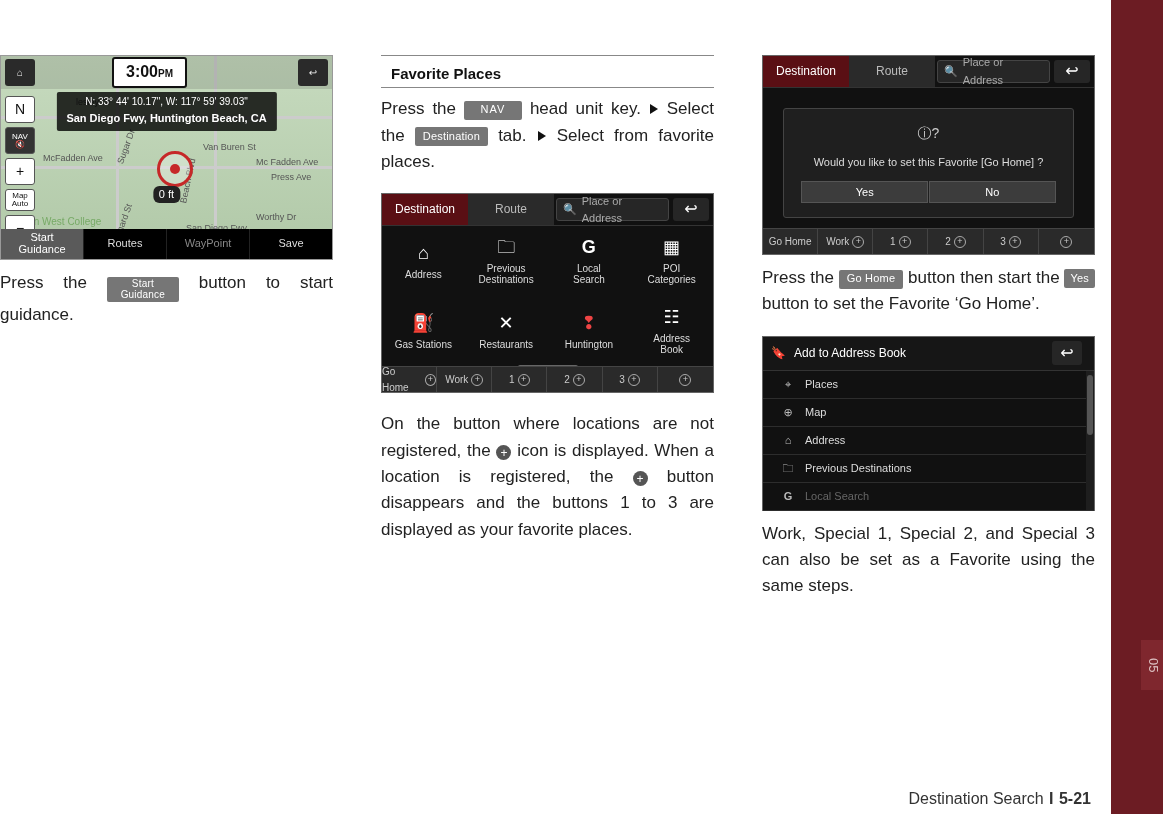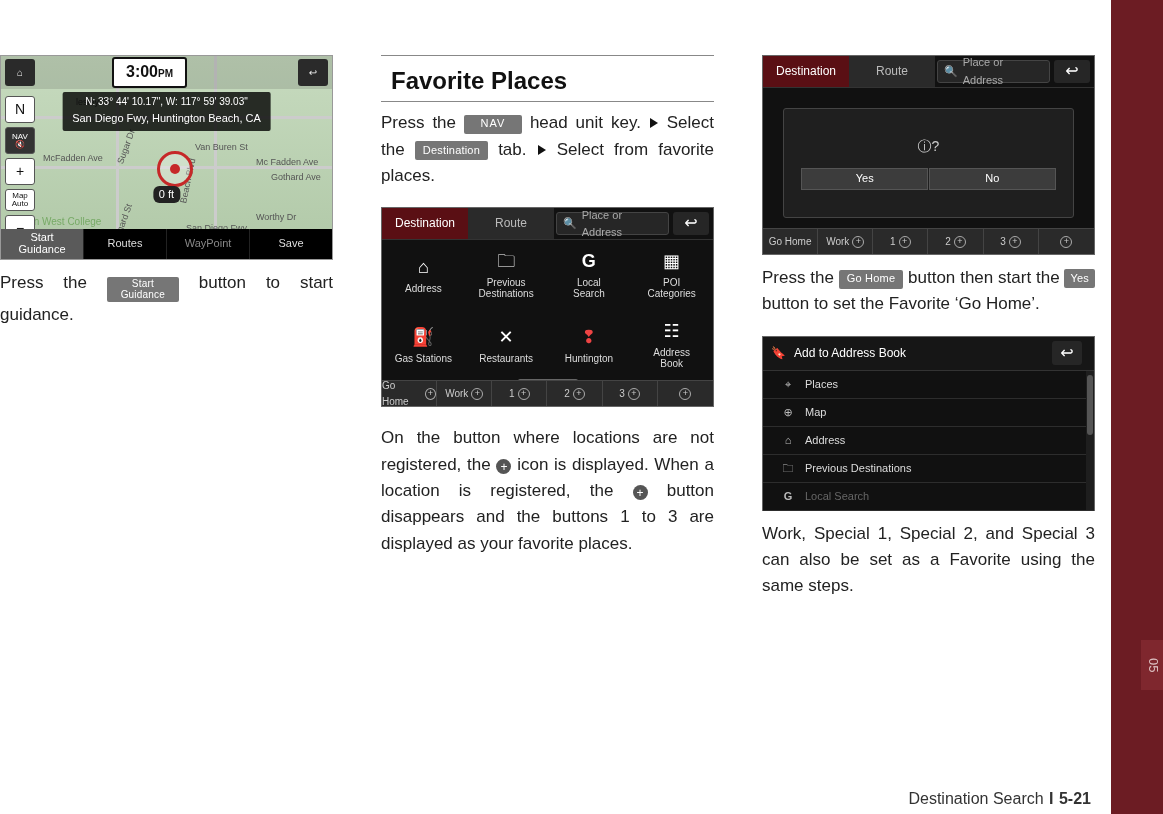--- a/index.html
+++ b/index.html
@@ -24,21 +24,21 @@
     font-size: 17px;
     line-height: 1.55;
     color: #222;
   }
   .col1 { margin-left: 0; }
   .section-rule-top {
     border-top: 1px solid #888;
     height: 5px;
   }
   .section-title {
-    font-size: 24px;
+    font-size: 15px;
     font-weight: bold;
     color: #111;
     padding: 2px 0 2px 10px;
     border-bottom: 1px solid #888;
     margin-bottom: 8px;
   }
   .body-text {
     text-align: justify;
     margin-bottom: 18px;
   }
@@ -125,21 +125,21 @@
   .mt-fill { flex:1;text-decoration:underline; }
   .mt-clock {
     background:#fff; color:#111; font-weight:bold; font-size:16px;
     padding:1px 12px; border-radius:3px; border:2px solid #111;
   }
   .map-gps {
     position:absolute; top:36px; left:50%; transform:translateX(-50%);
     background: rgba(0,0,0,.8); color:#fff; padding:2px 10px 4px;
     font-size:10px; text-align:center; border-radius:2px; white-space:nowrap;
   }
-  .map-gps .g2 { font-size:11px; }
+  .map-gps .g2 { font-size:11px;font-weight:bold; }
   .map-sidebtns {
     position:absolute; left:4px; top:40px; display:flex; flex-direction:column; gap:4px;
   }
   .sbtn {
     width:30px; height:27px; background:#fff; border:1px solid #555; border-radius:3px;
     display:flex; align-items:center; justify-content:center; font-size:14px; color:#111;
   }
   .sbtn.dark { background:#333; color:#fff; }
   .sbtn.tiny { font-size:8px; line-height:1; text-align:center; }
   .map-pin {
@@ -268,23 +268,23 @@
 
   <div class="col col1">
 
     <div class="shot shot-map">
       <div class="map-bg"></div>
 
       <span class="map-label" style="left:75px; top:40px">lesley Dr</span>
       <span class="map-label" style="left:42px; top:96px">McFadden Ave</span>
       <span class="map-label" style="left:108px; top:84px; transform:rotate(-70deg)">Sugar Dr</span>
       <span class="map-label" style="left:165px; top:118px; transform:rotate(-78deg)">Beach Blvd</span>
-      <span class="map-label" style="left:194px; top:85px">Van Buren St</span>
+      <span class="map-label" style="left:202px; top:85px">Van Buren St</span>
       <span class="map-label" style="left:255px; top:100px">Mc Fadden Ave</span>
-      <span class="map-label" style="left:270px; top:115px">Gothard Ave</span>
+      <span class="map-label" style="left:270px; top:115px">Press Ave</span>
       <span class="map-label" style="left:255px; top:155px">Worthy Dr</span>
       <span class="map-label" style="left:185px; top:166px">San Diego Fwy</span>
       <span class="map-label" style="left:6px; top:158px; color:#7a6; font-size:10px">Golden West College</span>
       <span class="map-label" style="left:100px; top:162px; transform:rotate(-70deg)">Gothard St</span>
 
       <div class="map-topbar">
         <div class="mt-left">
           <div class="mt-home">⌂</div>
         </div>
         <div class="mt-fill" style="display:flex;justify-content:center;">
@@ -477,20 +477,21 @@
             <span>3</span>
             <span class="pl">+</span>
           </div>
         <div class="dbot">
             <span class="pl">+</span>
           </div>
       </div>
 
       <div class="conf-mid">
         <div class="conf-q">ⓘ?</div>
+        <div class="conf-msg">Would you like to set this Favorite [Go Home] ?</div>
         <div class="conf-btns">
           <div class="conf-btn">Yes</div>
           <div class="conf-btn">No</div>
         </div>
       </div>
     </div>
 
     <p class="body-text first">
       <span>Press the </span>
       <span class="ui-btn">Go Home</span>

